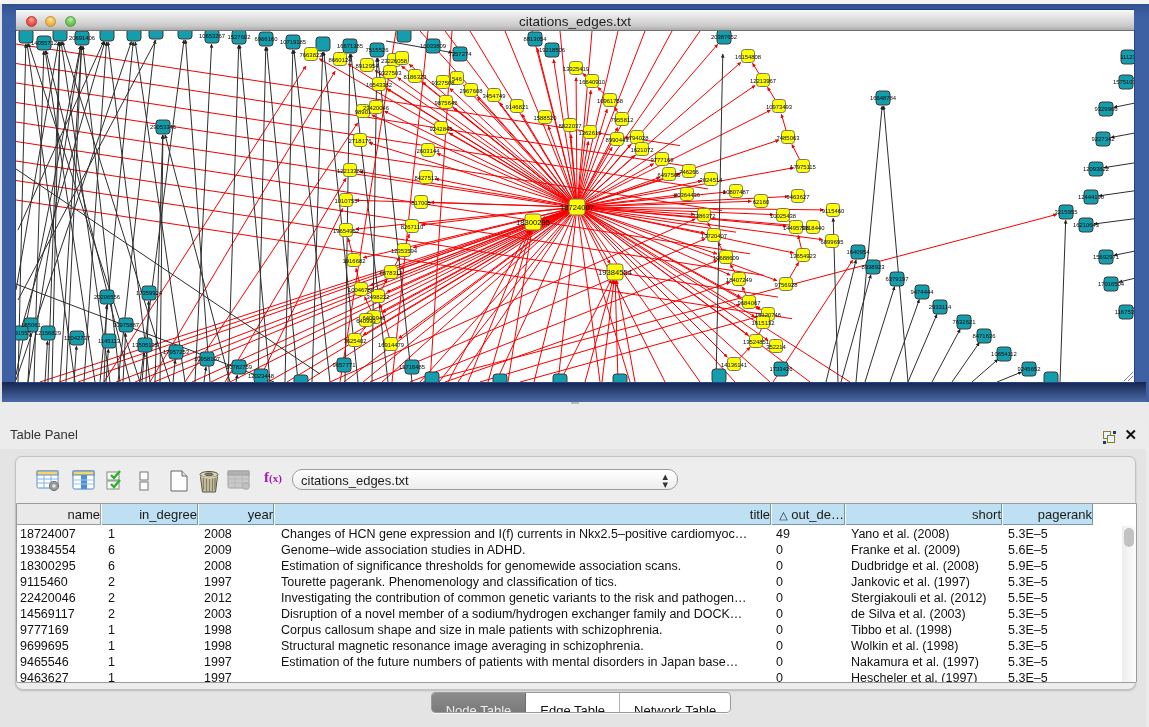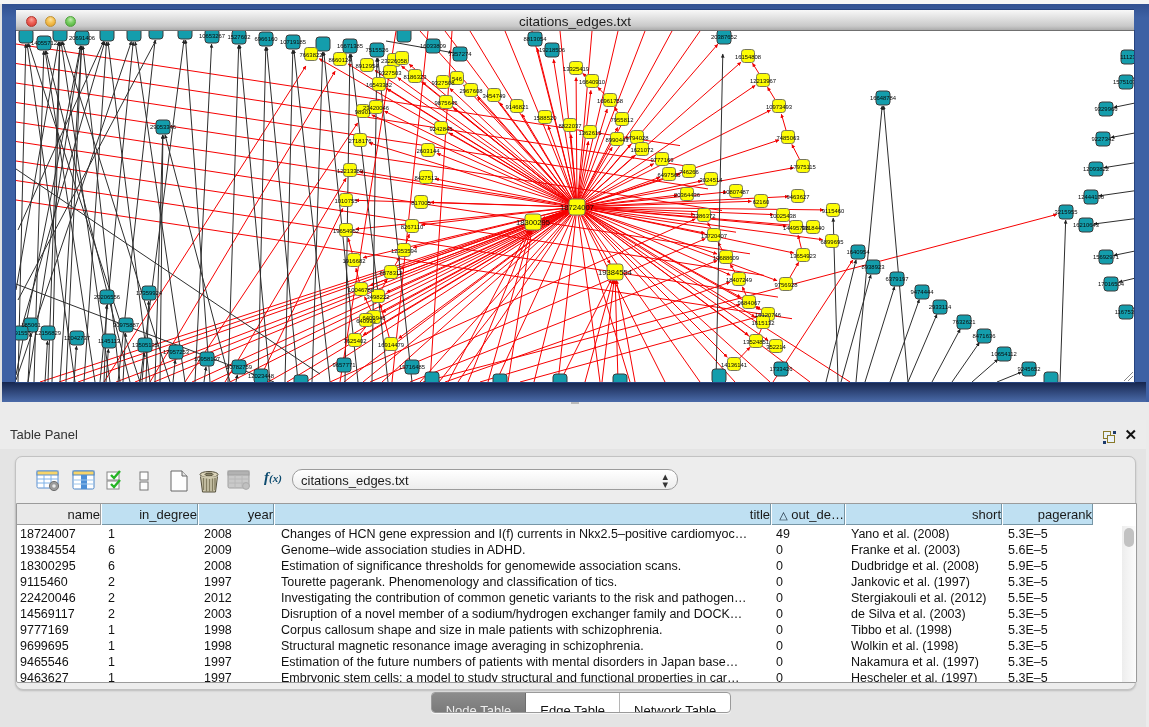--- a/index.html
+++ b/index.html
@@ -671,21 +671,21 @@
          <ellipse cx="12" cy="4.5" rx="4" ry="1.4" fill="#8a8468" stroke="#55503c"></ellipse>
          <path d="M3.5 6.5 L5.5 22 h13 L20.5 6.5" fill="#cfc9ae" stroke="#55503c"></path>
          <path d="M6.5 8v12M9.5 8.6v12.8M12.5 9v13M15.5 8.6v12.8M18 8v12" stroke="#847e62" stroke-width="1.4"></path>
        </svg>
        <svg class="ic" style="left:211px" width="24" height="22" viewBox="0 0 24 22">
          <rect x="1" y="1" width="21" height="17" rx="1.5" fill="#c9c9c9" stroke="#a0a0a0"></rect>
          <rect x="1" y="1" width="21" height="4" fill="#b2b2b2" stroke="#a0a0a0"></rect>
          <path d="M1 9h21M1 13h21M8 5v13M15 5v13" stroke="#b8b8b8"></path>
          <circle cx="19" cy="16" r="3.4" fill="#c0c0c0" stroke="#ababab"></circle>
        </svg>
-       <div class="ic" style="left:248px;top:12px;font-size:15px;font-style:italic;font-weight:bold;color:#0c4a6e;font-family:'Liberation Serif',serif">f<span style="font-size:11px">(x)</span></div>
+       <div class="ic" style="left:248px;top:12px;font-size:15px;font-weight:bold;color:#a21caf;font-family:'Liberation Serif',serif">f<span style="font-size:11px">(x)</span></div>
        <div id="combo">
             <span class="ct">citations_edges.txt</span>
             <span class="st">▴<br>▾</span>
           </div>
      </div>
      <div id="tbl">
        <div id="thead">
          <div class="th" id="th0">name</div>
          <div class="th" id="th1">in_degree</div>
          <div class="th" id="th2">year</div>
@@ -703,21 +703,21 @@
               <div class="c4">49</div>
               <div class="c5">Yano et al. (2008)</div>
               <div class="c6">5.3E–5</div>
             </div>
 <div class="tr">
               <div class="c0">19384554</div>
               <div class="c1">6</div>
               <div class="c2">2009</div>
               <div class="c3">Genome–wide association studies in ADHD.</div>
               <div class="c4">0</div>
-              <div class="c5">Franke et al. (2003)</div>
+              <div class="c5">Franke et al. (2009)</div>
               <div class="c6">5.6E–5</div>
             </div>
 <div class="tr">
               <div class="c0">18300295</div>
               <div class="c1">6</div>
               <div class="c2">2008</div>
               <div class="c3">Estimation of significance thresholds for genomewide association scans.</div>
               <div class="c4">0</div>
               <div class="c5">Dudbridge et al. (2008)</div>
               <div class="c6">5.9E–5</div>
@@ -773,21 +773,20 @@
               <div class="c2">1997</div>
               <div class="c3">Estimation of the future numbers of patients with mental disorders in Japan base…</div>
               <div class="c4">0</div>
               <div class="c5">Nakamura et al. (1997)</div>
               <div class="c6">5.3E–5</div>
             </div>
 <div class="tr">
               <div class="c0">9463627</div>
               <div class="c1">1</div>
               <div class="c2">1997</div>
-              <div class="c3">Embryonic stem cells: a model to study structural and functional properties in car…</div>
               <div class="c4">0</div>
               <div class="c5">Hescheler et al. (1997)</div>
               <div class="c6">5.3E–5</div>
             </div>
        </div>
        <div id="vsb">
             <div class="thumb"></div>
           </div>
      </div>
    </div>

